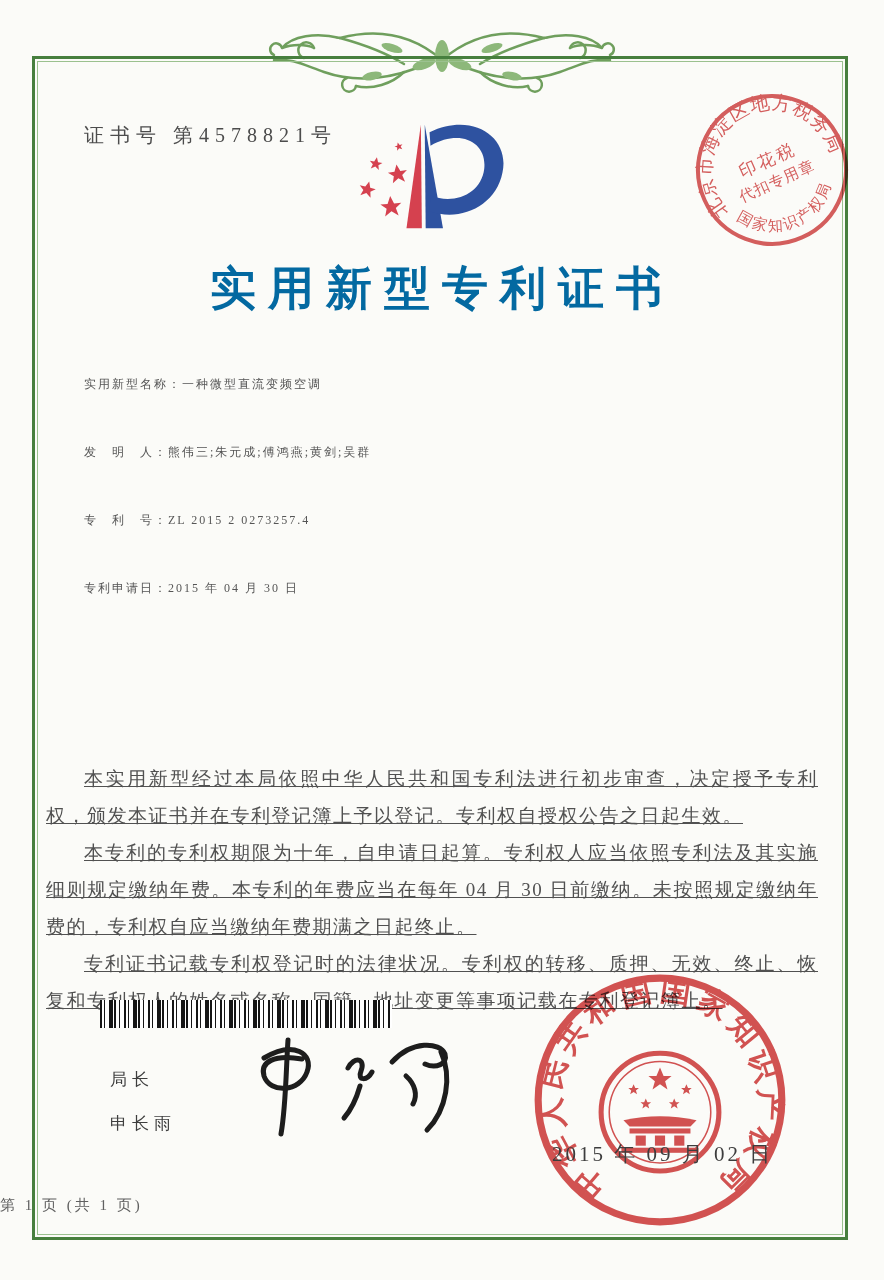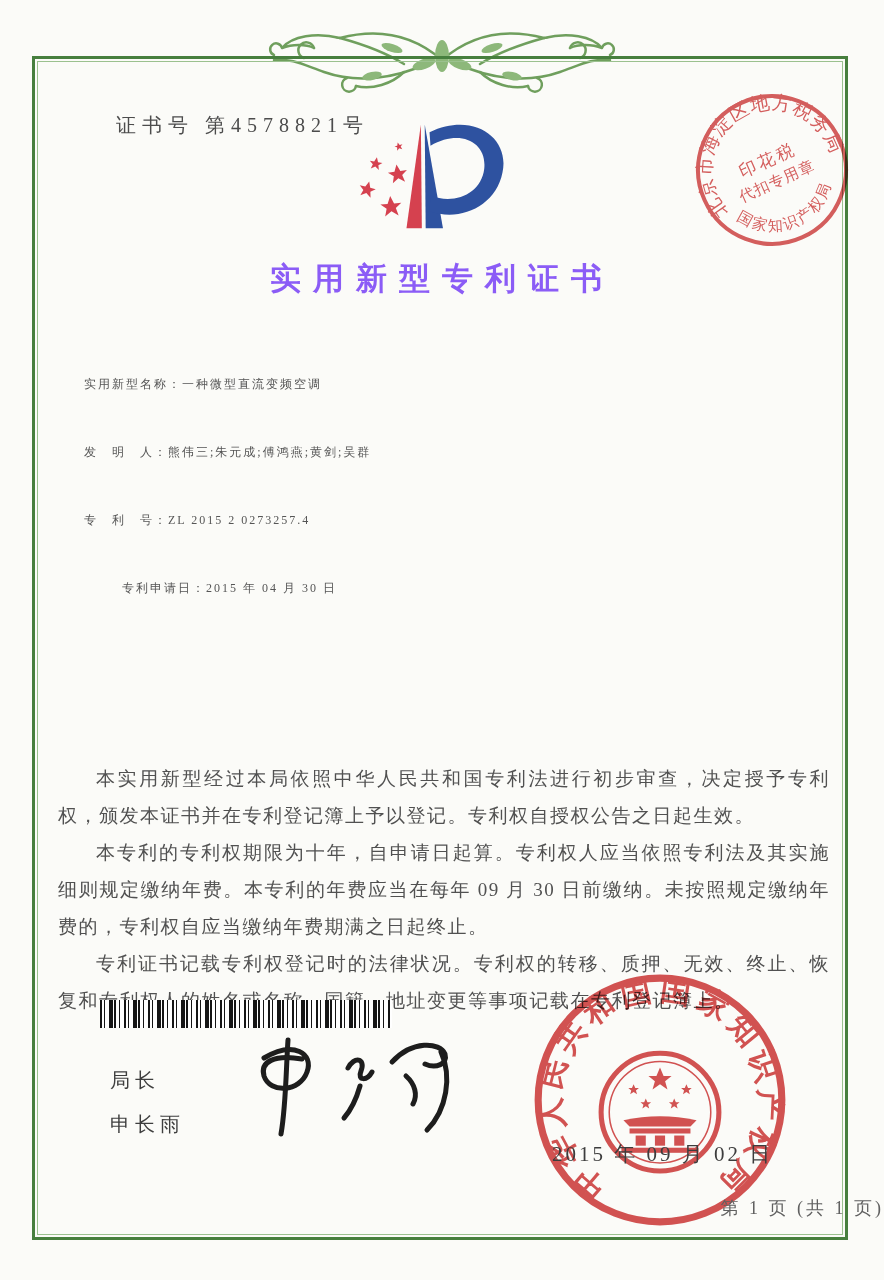--- a/index.html
+++ b/index.html
@@ -7,56 +7,56 @@
        font-family:"Liberation Serif","DejaVu Serif",serif;overflow:hidden;}
   .page{position:absolute;inset:0;}
 
   
   .frame{position:absolute;left:32px;top:56px;width:816px;height:1184px;
          border:3px solid #477f3e;box-sizing:border-box;}
   .frame::after{content:"";position:absolute;inset:2px;border:1px solid #9bc18f;}
 
   .ornament{position:absolute;left:140px;top:12px;width:604px;height:88px;}
 
-  .cert-number{position:absolute;left:84px;top:112px;font-size:20px;color:#4c4c4c;
-               letter-spacing:6px;margin-left:32px;}
+  .cert-number{position:absolute;left:84px;top:122px;font-size:20px;color:#4c4c4c;
+               letter-spacing:6px;}
 
   .logo{position:absolute;left:322px;top:112px;width:240px;height:146px;}
 
   .title{position:absolute;left:0;top:258px;width:884px;margin:0;text-align:center;
-         font-size:31px;font-weight:600;color:#8b5cf6;letter-spacing:12px;}
+         font-size:46px;font-weight:600;color:#0369a1;letter-spacing:12px;}
 
   .fields{position:absolute;left:84px;top:376px;width:730px;font-size:12px;color:#555;}
   .field-row{height:28px;margin-bottom:40px;letter-spacing:2px;white-space:nowrap;}
-  .field-row:nth-child(4){margin-bottom:38px;margin-left:38px;}
+  .field-row:nth-child(4){margin-bottom:38px;}
 
-  .body-text{position:absolute;left:58px;top:760px;width:772px;font-size:19px;
-             color:#515151;text-align:justify;letter-spacing:1.5px;}
+  .body-text{position:absolute;left:46px;top:760px;width:772px;font-size:19px;
+             color:#515151;text-align:justify;letter-spacing:1.5px;text-decoration:underline;}
   .body-text p{margin:0;text-indent:2em;line-height:37px;}
 
   .barcode{position:absolute;left:100px;top:1000px;width:292px;height:28px;
     background:repeating-linear-gradient(90deg,#161616 0 2px,#fff 2px 4px,#161616 4px 5px,
       #fff 5px 9px,#161616 9px 13px,#fff 13px 14px,#161616 14px 16px,#fff 16px 19px,
       #161616 19px 20px,#fff 20px 24px);}
 
-  .signer{position:absolute;left:110px;top:1058px;font-size:20px;color:#3e3e3e;
+  .signer{position:absolute;left:110px;top:1058px;font-size:17px;color:#3e3e3e;
           letter-spacing:5px;line-height:44px;}
 
   .signature{position:absolute;left:236px;top:1014px;width:240px;height:140px;}
 
   .main-seal{position:absolute;left:528px;top:968px;width:264px;height:264px;opacity:.88;
              mix-blend-mode:multiply;}
   .seal-date{position:absolute;left:552px;top:1140px;font-size:21px;color:#3d3d3d;
              letter-spacing:3px;}
 
   .tax-seal{position:absolute;left:686px;top:84px;width:172px;height:172px;opacity:.82;
             mix-blend-mode:multiply;transform:rotate(-24deg);}
 
-  .footer{position:absolute;left:0;top:1196px;width:884px;text-align:right;
-          font-size:18px;color:#606060;letter-spacing:3px;}
+  .footer{position:absolute;left:0;top:1196px;width:884px;text-align:left;
+          font-size:15px;color:#606060;letter-spacing:3px;}
 
   svg text{font-family:"Liberation Serif","DejaVu Serif",serif;}
 </style>
 </head>
 <body>
 
 <div class="page">
 
   <svg class="ornament" viewBox="0 0 604 84">
     <g stroke="#6f9f5d" fill="none" stroke-width="2.5" stroke-linecap="round">
@@ -131,21 +131,21 @@
 
   <div class="fields">
     <div class="field-row"><span>实用新型名称：</span><span>一种微型直流变频空调</span></div>
     <div class="field-row"><span>发　明　人：</span><span>熊伟三;朱元成;傅鸿燕;黄剑;吴群</span></div>
     <div class="field-row"><span>专　利　号：</span><span>ZL 2015 2 0273257.4</span></div>
     <div class="field-row"><span>专利申请日：</span><span>2015 年 04 月 30 日</span></div>
   </div>
 
   <div class="body-text">
     <p>本实用新型经过本局依照中华人民共和国专利法进行初步审查，决定授予专利权，颁发本证书并在专利登记簿上予以登记。专利权自授权公告之日起生效。</p>
-    <p>本专利的专利权期限为十年，自申请日起算。专利权人应当依照专利法及其实施细则规定缴纳年费。本专利的年费应当在每年 09 月 30 日前缴纳。未按照规定缴纳年费的，专利权自应当缴纳年费期满之日起终止。</p>
+    <p>本专利的专利权期限为十年，自申请日起算。专利权人应当依照专利法及其实施细则规定缴纳年费。本专利的年费应当在每年 04 月 30 日前缴纳。未按照规定缴纳年费的，专利权自应当缴纳年费期满之日起终止。</p>
     <p>专利证书记载专利权登记时的法律状况。专利权的转移、质押、无效、终止、恢复和专利权人的姓名或名称、国籍、地址变更等事项记载在专利登记簿上。</p>
   </div>
 
   <div class="barcode"></div>
 
   <div class="signer">
     <div>局长</div>
     <div>申长雨</div>
   </div>
 

